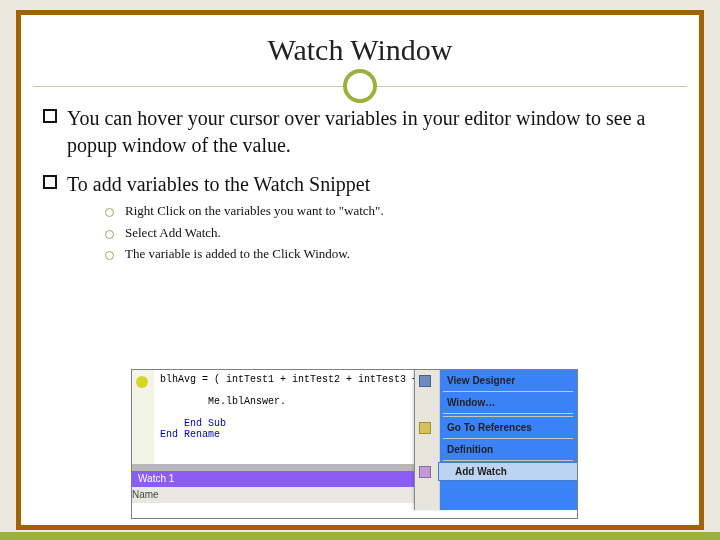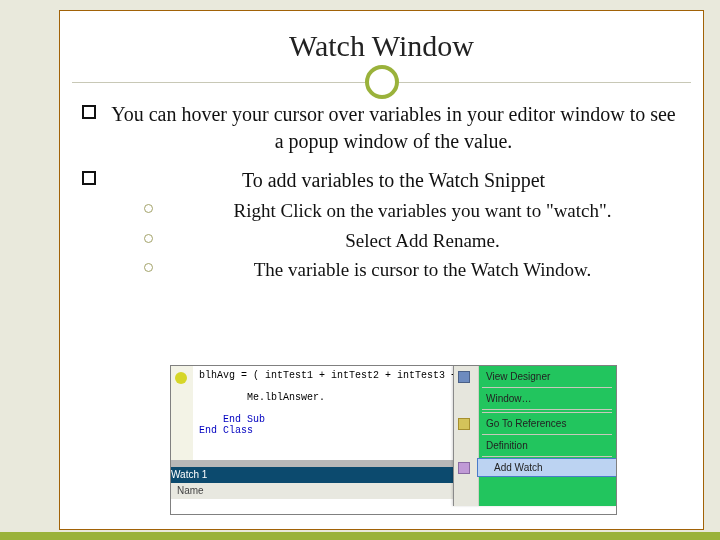--- a/index.html
+++ b/index.html
@@ -11,22 +11,21 @@
     position: relative;
     overflow: hidden;
   }
   .slide-inner {
     position: absolute;
     top: 10px;
     left: 16px;
     right: 16px;
     bottom: 10px;
     background: #ffffff;
-    border: 1px solid #a16207;
-    margin-left: 43px;
+    border: 5px solid #a16207;
   }
   .title {
     text-align: center;
     font-size: 30px;
     color: #222;
     margin-top: 18px;
     margin-bottom: 4px;
   }
   .title-rule {
     position: relative;
@@ -54,35 +53,34 @@
   .content {
     padding: 6px 22px 0 22px;
     font-size: 20px;
     color: #111;
     line-height: 1.35;
   }
   .main-item {
     position: relative;
     padding-left: 24px;
     margin-bottom: 12px;
-    text-align: center;
   }
   .main-item .sq-bullet {
     position: absolute;
     left: 0;
     top: 4px;
     width: 14px;
     height: 14px;
     border: 2px solid #111;
     box-sizing: border-box;
     background: #fff;
   }
   .sub-list {
     margin: 4px 0 0 38px;
-    font-size: 19px;
+    font-size: 13px;
     font-family: Liberation Serif, serif;
   }
   .sub-item {
     position: relative;
     padding-left: 20px;
     margin-bottom: 4px;
   }
   .sub-item .circ-bullet {
     position: absolute;
     left: 0;
@@ -149,56 +147,57 @@
     top: 94px;
     height: 7px;
     background: #b8b8b8;
   }
   .watch-title {
     position: absolute;
     left: 0;
     top: 101px;
     right: 162px;
     height: 16px;
-    background: #0c4a6e;
+    background: #8b5cf6;
     color: #fff;
     font-size: 10px;
+    padding-left: 6px;
     line-height: 16px;
     border-bottom: 1px solid #2c3b52;
   }
   .watch-header {
     position: absolute;
     left: 0;
     top: 117px;
     right: 162px;
     height: 16px;
     background: #e8e8e0;
     border-bottom: 1px solid #bbb;
     font-size: 10px;
     line-height: 16px;
-    padding-left: 6px;
     color: #444;
   }
   .watch-body {
     position: absolute;
     left: 0;
     top: 133px;
     right: 162px;
     bottom: 0;
     background: #fff;
   }
   .ctxmenu {
     position: absolute;
     right: 0;
     top: 0;
     width: 162px;
     bottom: 8px;
-    background: #22c55e;
+    background: #3b82f6;
     border-left: 1px solid #8a8a8a;
     box-shadow: -1px 0 2px rgba(0,0,0,0.15);
+    font-weight: bold;
   }
   .ctxmenu .iconcol {
     position: absolute;
     left: 0; top: 0; bottom: 0;
     width: 24px;
     background: #e6e6dd;
     border-right: 1px solid #d0d0c5;
   }
   .ctxmenu .items {
     position: absolute;
@@ -271,43 +270,43 @@
       <span class="sq-bullet"></span>
       <span>To add variables to the Watch Snippet</span>
 
       <div class="sub-list">
         <div class="sub-item">
           <span class="circ-bullet"></span>
           <span>Right Click on the variables you want to "watch".</span>
         </div>
         <div class="sub-item">
           <span class="circ-bullet"></span>
-          <span>Select Add Rename.</span>
+          <span>Select Add Watch.</span>
         </div>
         <div class="sub-item">
           <span class="circ-bullet"></span>
-          <span>The variable is cursor to the Watch Window.</span>
+          <span>The variable is added to the Click Window.</span>
         </div>
       </div>
     </div>
 
   </div>
 
   <div class="shot">
 
     <div class="code-gutter">
       <div class="dot"></div>
     </div>
 
     <div class="code-area"><span>blhAvg = ( intTest1 + intTest2 + intTest3 + intTest4) / 4</span>
 
         <span>Me.lblAnswer.</span>
 
     <span class="kw">End Sub</span>
-<span class="kw">End Class</span></div>
+<span class="kw">End Rename</span></div>
 
     <div class="shot-divider"></div>
 
     <div class="watch-title">Watch 1</div>
     <div class="watch-header">Name</div>
     <div class="watch-body"></div>
 
     <div class="ctxmenu">
       <div class="iconcol"></div>
       <div class="items">

